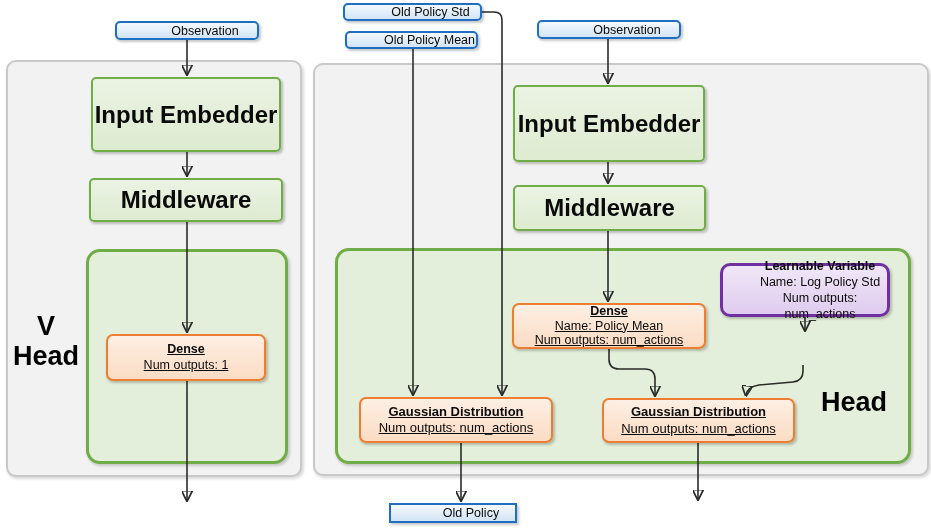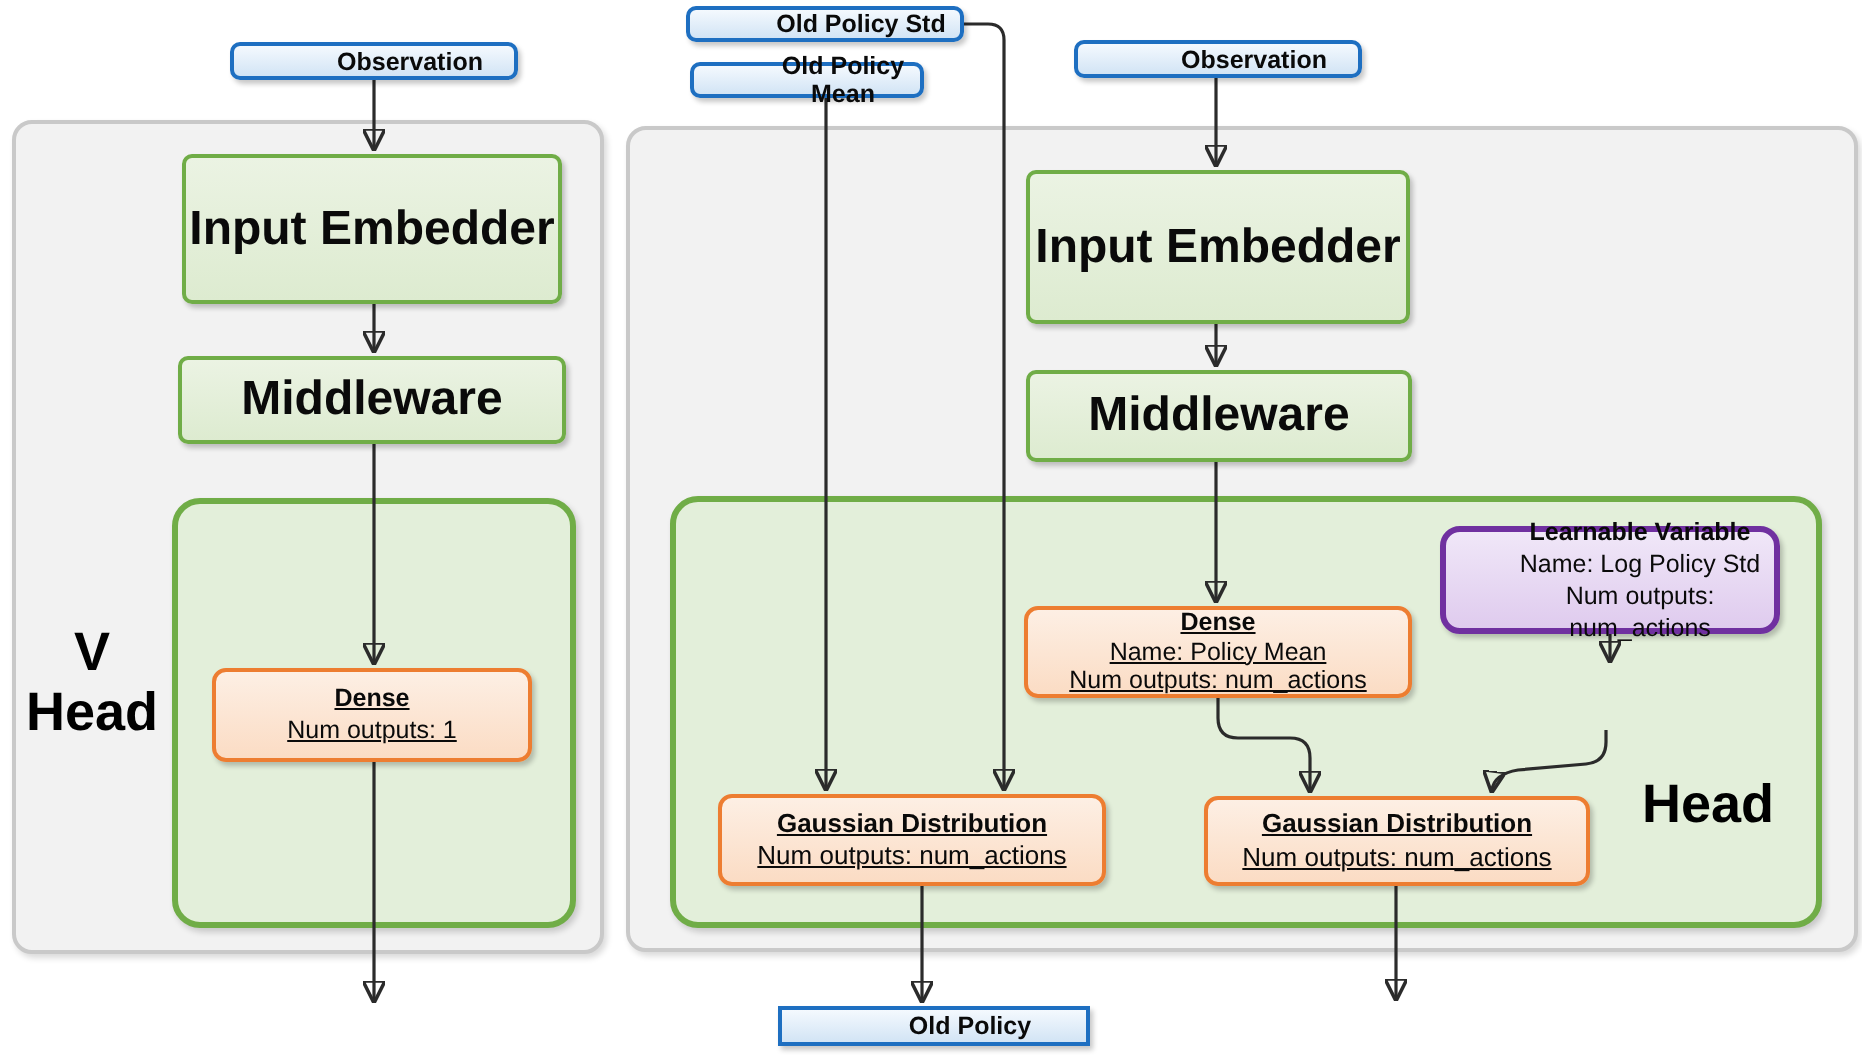--- a/index.html
+++ b/index.html
@@ -16,21 +16,21 @@
     border-radius:14px; box-shadow:1.5px 2px 3px rgba(0,0,0,0.18);
   }
   .node {
     position:absolute; box-sizing:border-box; display:flex; flex-direction:column;
     align-items:center; justify-content:center; text-align:center; color:#0a0a0a;
     box-shadow:1.5px 2px 2.5px rgba(0,0,0,0.22);
   }
   .blue {
     background:linear-gradient(180deg,#F4F9FE 0%,#D2E4F5 100%);
     border:2.5px solid #1E6FC1; border-radius:5px;
-    font-weight:bold; font-size:12.5px;padding-left:36px;
+    font-weight:normal; font-size:12.5px;padding-left:36px;
   }
   .green {
     background:linear-gradient(180deg,#EBF3E3 0%,#DDEBD0 100%);
     border:2.5px solid #70AD47; border-radius:5px;
     font-weight:bold; font-size:24px;
   }
   .orange {
     background:linear-gradient(180deg,#FDEFE4 0%,#FBDCC4 100%);
     border:2.5px solid #ED7D31; border-radius:7px; font-size:12.5px; line-height:1.25;text-decoration:underline;
   }
@@ -102,21 +102,21 @@
 
   <div class="head-label" style="left:8px; top:312px; width:76px;">
     <div>V</div>
     <div>Head</div>
   </div>
 
   <div class="node blue" style="left:343px; top:3px; width:139px; height:18px;">
     <span>Old Policy Std</span>
   </div>
 
-  <div class="node blue" style="left:345px; top:31px; width:117px; height:18px;">
+  <div class="node blue" style="left:345px; top:31px; width:133px; height:18px;">
     <span>Old Policy Mean</span>
   </div>
 
   <div class="node blue" style="left:537px; top:20px; width:144px; height:19px;">
     <span>Observation</span>
   </div>
 
   <div class="node green" style="left:513px; top:85px; width:192px; height:77px;">
     <span>Input Embedder</span>
   </div>
@@ -141,21 +141,21 @@
   <div class="node orange" style="left:359px; top:397px; width:194px; height:46px; font-size:13px;">
     <span class="title">Gaussian Distribution</span>
     <span>Num outputs: num_actions</span>
   </div>
 
   <div class="node orange" style="left:602px; top:398px; width:193px; height:45px; font-size:13px;">
     <span class="title">Gaussian Distribution</span>
     <span>Num outputs: num_actions</span>
   </div>
 
-  <div class="node blue" style="left:389px; top:503px; width:156px; height:20px; border-radius:0;">
+  <div class="node blue" style="left:389px; top:503px; width:128px; height:20px; border-radius:0;">
     <span>Old Policy</span>
   </div>
 
 
   <div class="head-label" style="left:806px; top:388px; width:96px;">
     <div>Head</div>
   </div>
 
 </div>
 

